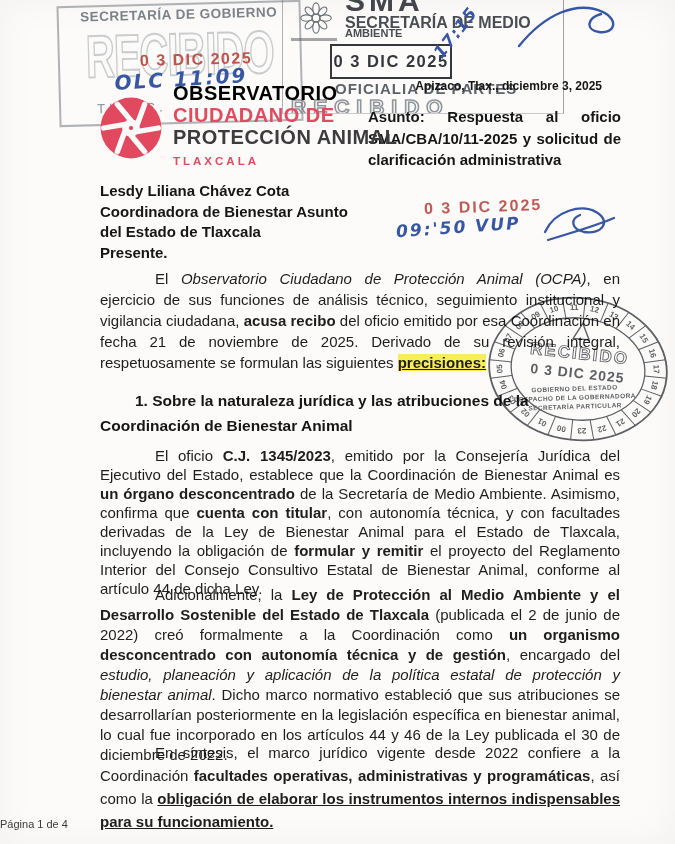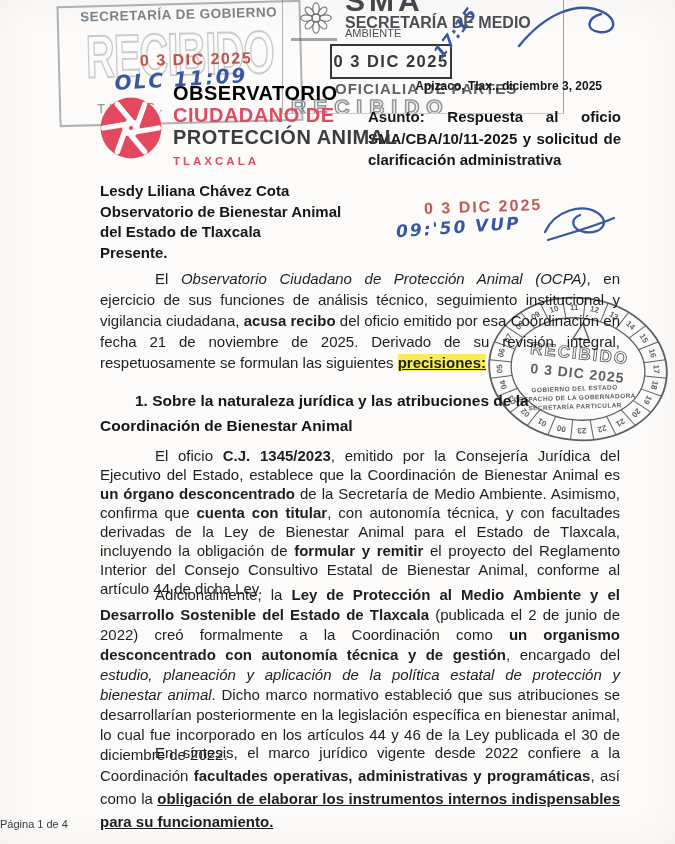--- a/index.html
+++ b/index.html
@@ -35,21 +35,21 @@
   .stamp-gob{position:absolute;left:58px;top:3px;width:240px;height:117px;border:2px solid rgba(125,130,136,0.6);transform:rotate(-1.5deg);z-index:1;}
   .gob-title{position:absolute;left:0;top:2px;width:100%;text-align:center;font-size:13.5px;font-weight:600;color:#7c828a;letter-spacing:.5px;}
   .gob-big{position:absolute;left:4px;top:16px;width:232px;text-align:center;font-size:40px;font-weight:800;letter-spacing:-1px;color:transparent;-webkit-text-stroke:1.3px rgba(140,146,152,0.45);transform:scaleY(1.5);transform-origin:top center;}
   .gob-date{position:absolute;left:80px;top:46px;font-size:16px;font-weight:700;letter-spacing:1.5px;color:rgba(184,66,58,0.9);}
   .gob-hand{position:absolute;left:54px;top:62px;font-size:20px;font-style:italic;font-weight:600;color:#2f4d9e;letter-spacing:2px;transform:rotate(-2deg);font-family:"DejaVu Sans",sans-serif;}
   .gob-bottom{position:absolute;left:36px;top:94px;font-size:13px;color:#8a9098;letter-spacing:4px;}
   
   .stamp-sma{position:absolute;left:282px;top:0;width:280px;height:113px;border-left:1.5px solid rgba(100,105,112,0.5);border-right:1.5px solid rgba(100,105,112,0.6);border-bottom:1.5px solid rgba(100,105,112,0.35);overflow:hidden;z-index:1;}
   .sma-name{position:absolute;left:62px;top:-16px;font-size:30px;font-weight:800;letter-spacing:4px;color:#42464c;}
   .sma-l1{position:absolute;left:62px;top:14px;font-size:16px;font-weight:600;color:#4a4e54;}
-  .sma-l2{position:absolute;left:62px;top:27px;font-size:11px;font-weight:400;color:#4a4e54;}
+  .sma-l2{position:absolute;left:62px;top:27px;font-size:11px;font-weight:700;color:#4a4e54;}
   .sma-mark{position:absolute;left:8px;top:38px;width:46px;height:3px;background:rgba(90,95,100,0.55);}
   .sma-datebox{position:absolute;left:47px;top:44px;width:118px;height:31px;border:2.5px solid #34383d;display:flex;align-items:center;justify-content:center;font-size:16.5px;font-weight:700;letter-spacing:1.5px;color:#34383d;}
   .sma-ofic{position:absolute;left:12px;top:80px;font-size:15px;font-weight:700;letter-spacing:1px;color:#5d636b;margin-left:40px;}
   .sma-rec{position:absolute;left:8px;top:95px;font-size:21px;font-weight:800;letter-spacing:7px;color:transparent;-webkit-text-stroke:1.6px rgba(110,116,124,0.75);}
   
   .hand-blue{font-family:"DejaVu Sans",sans-serif;font-style:italic;color:#3756a4;}
   .hand-1715{position:absolute;left:445px;top:42px;font-size:17px;font-weight:600;letter-spacing:1px;transform:rotate(-52deg);transform-origin:left bottom;z-index:2;}
   .flourish-1715{position:absolute;left:515px;top:2px;z-index:2;}
   .red-stamp2{position:absolute;left:424px;top:198px;font-size:16px;font-weight:700;letter-spacing:2px;color:rgba(178,62,58,0.85);transform:rotate(-2deg);}
   .hand-0950{position:absolute;left:396px;top:217px;font-size:17px;font-weight:600;letter-spacing:2px;transform:rotate(-4deg);}
@@ -118,21 +118,21 @@
 
   <div class="dateline">Apizaco, Tlax., diciembre 3, 2025</div>
   <div class="subject">
     <div class="just">Asunto: Respuesta al oficio</div>
     <div class="just">SMA/CBA/10/11-2025 y solicitud de</div>
     <div>clarificación administrativa</div>
   </div>
 
   <div class="recipient">
     <div>Lesdy Liliana Chávez Cota</div>
-    <div>Observatorio de Bienestar Animal</div>
+    <div>Coordinadora de Bienestar Asunto</div>
     <div>del Estado de Tlaxcala</div>
     <div>Presente.</div>
   </div>
 
   <div class="red-stamp2">0 3 DIC 2025</div>
   <div class="hand-0950 hand-blue">09:'50  VUP</div>
   <svg class="sig-squiggle" width="85" height="45" viewBox="0 0 85 45">
     <path d="M5 30 C15 8 42 2 56 10 C72 19 62 33 44 30 C31 27 30 17 40 13 M8 38 C30 31 56 24 74 16" fill="none" stroke="#3756a4" stroke-width="2.3" stroke-linecap="round"></path>
   </svg>
 

